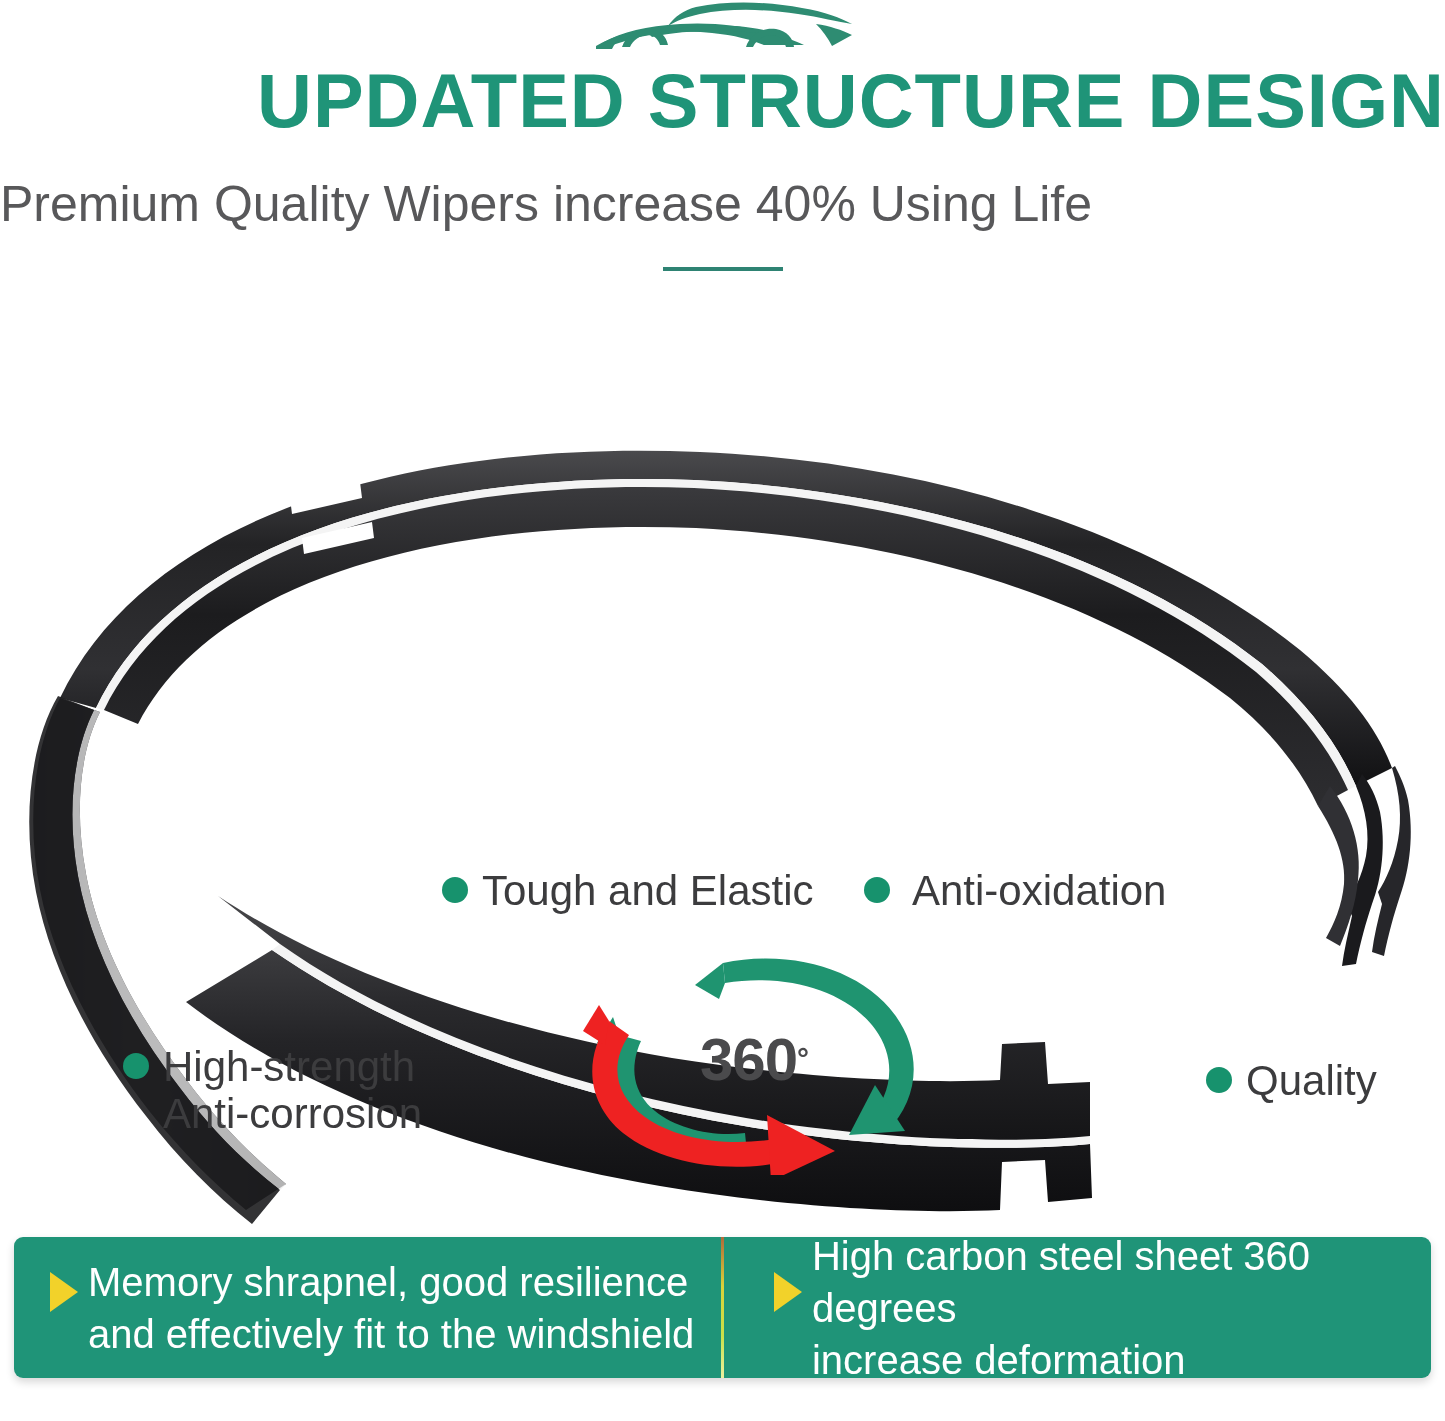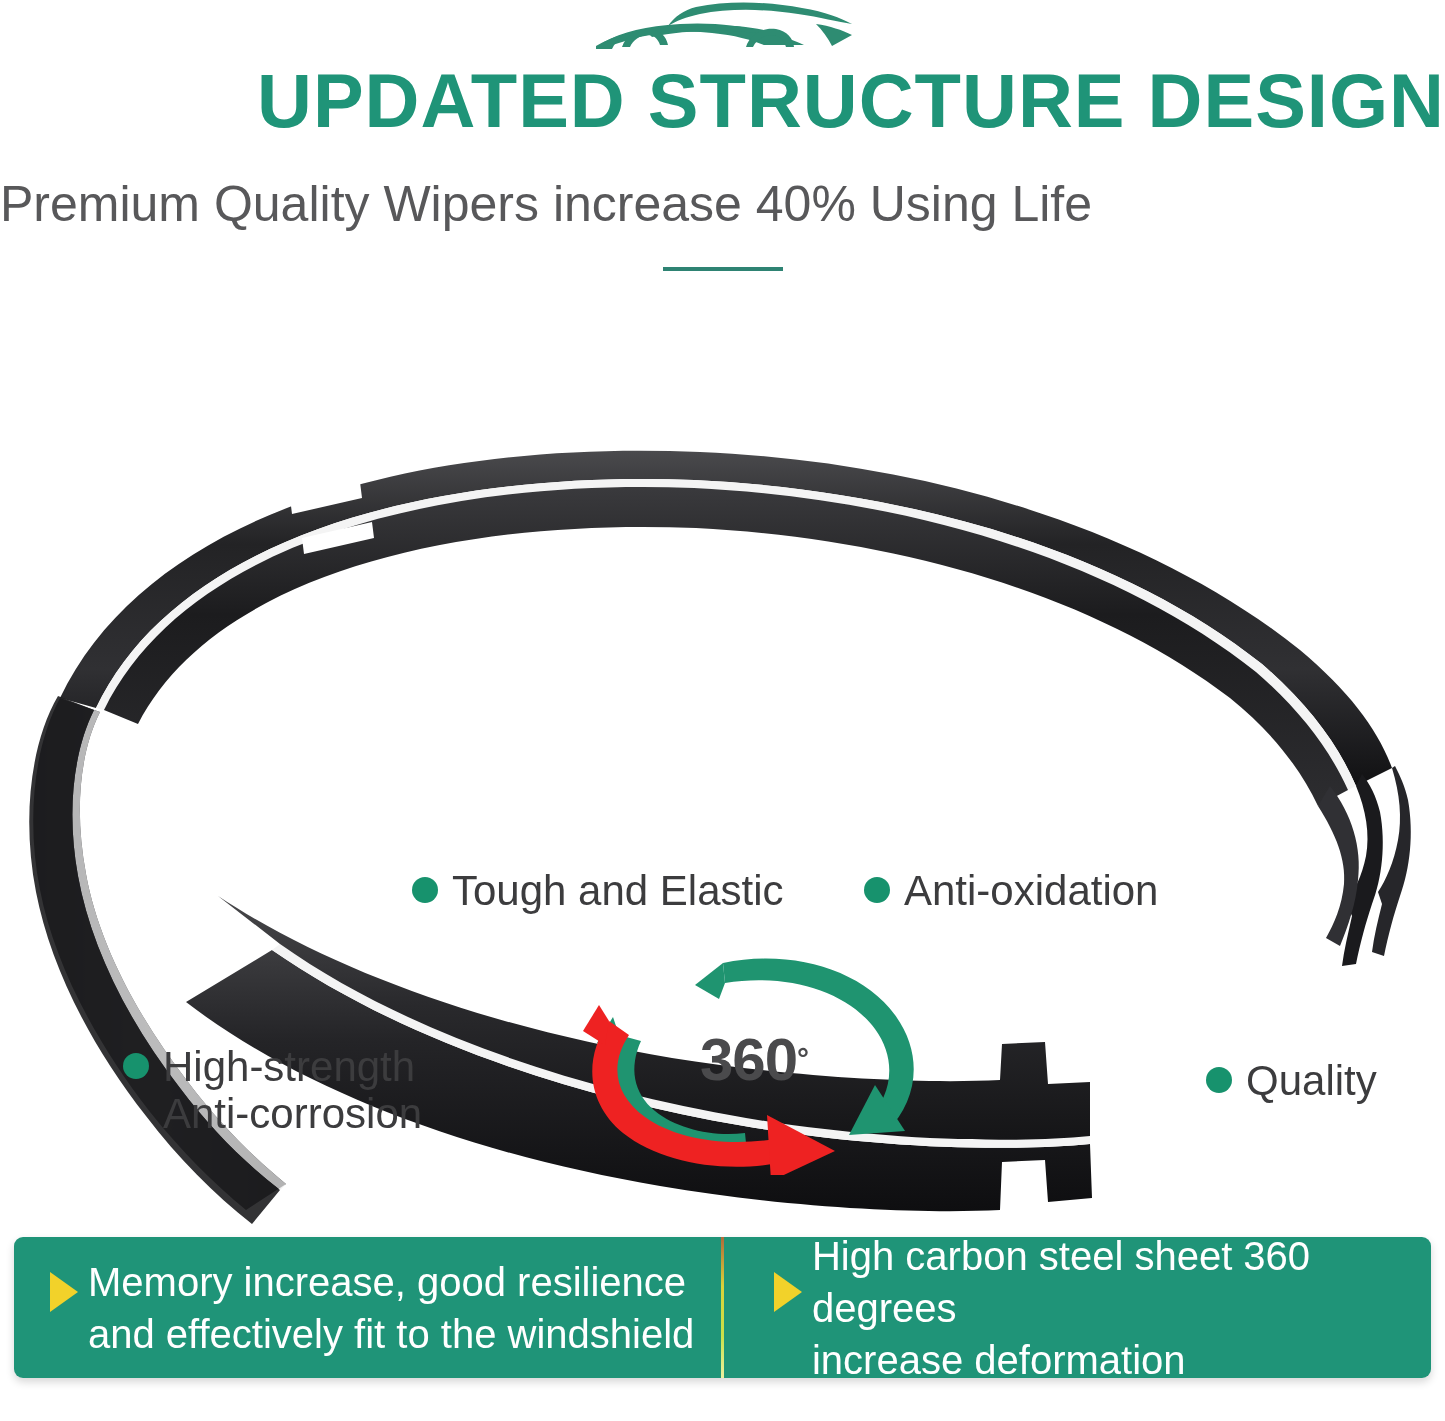--- a/index.html
+++ b/index.html
@@ -97,22 +97,22 @@
     margin-right: 14px;
   }
   .feature .label {
     font-family: "Liberation Sans Narrow", "Liberation Sans", sans-serif;
     font-size: 42px;
     line-height: 47px;
     font-weight: 400;
     color: #3c3c3e;
   }
   #feature-0 { left: 123px; top: 743px; }
-  #feature-1 { left: 412px; top: 567px; }
-  #feature-2 { left: 864px; top: 567px; }
+  #feature-1 { left: 442px; top: 567px; }
+  #feature-2 { left: 864px; top: 567px; gap: 8px; }
   #feature-3 { left: 1206px; top: 757px; }
 
   
   #badge-360 {
     position: absolute;
     left: 575px;
     top: 655px;
     width: 350px;
     height: 220px;
   }
@@ -437,21 +437,21 @@
     <span class="label">Quality</span>
   </div>
 
 </div>
 
 <div id="bottom-banner">
 
   <div class="banner-panel left">
     <span class="tri-marker"></span>
     <span class="banner-text">
-      <span>Memory increase, good resilience</span><br>
+      <span>Memory shrapnel, good resilience</span><br>
       <span>and effectively fit to the windshield</span>
     </span>
   </div>
 
   <div id="banner-divider"></div>
 
   <div class="banner-panel right">
     <span class="tri-marker"></span>
     <span class="banner-text">
       <span>High carbon steel sheet 360 degrees</span><br>

